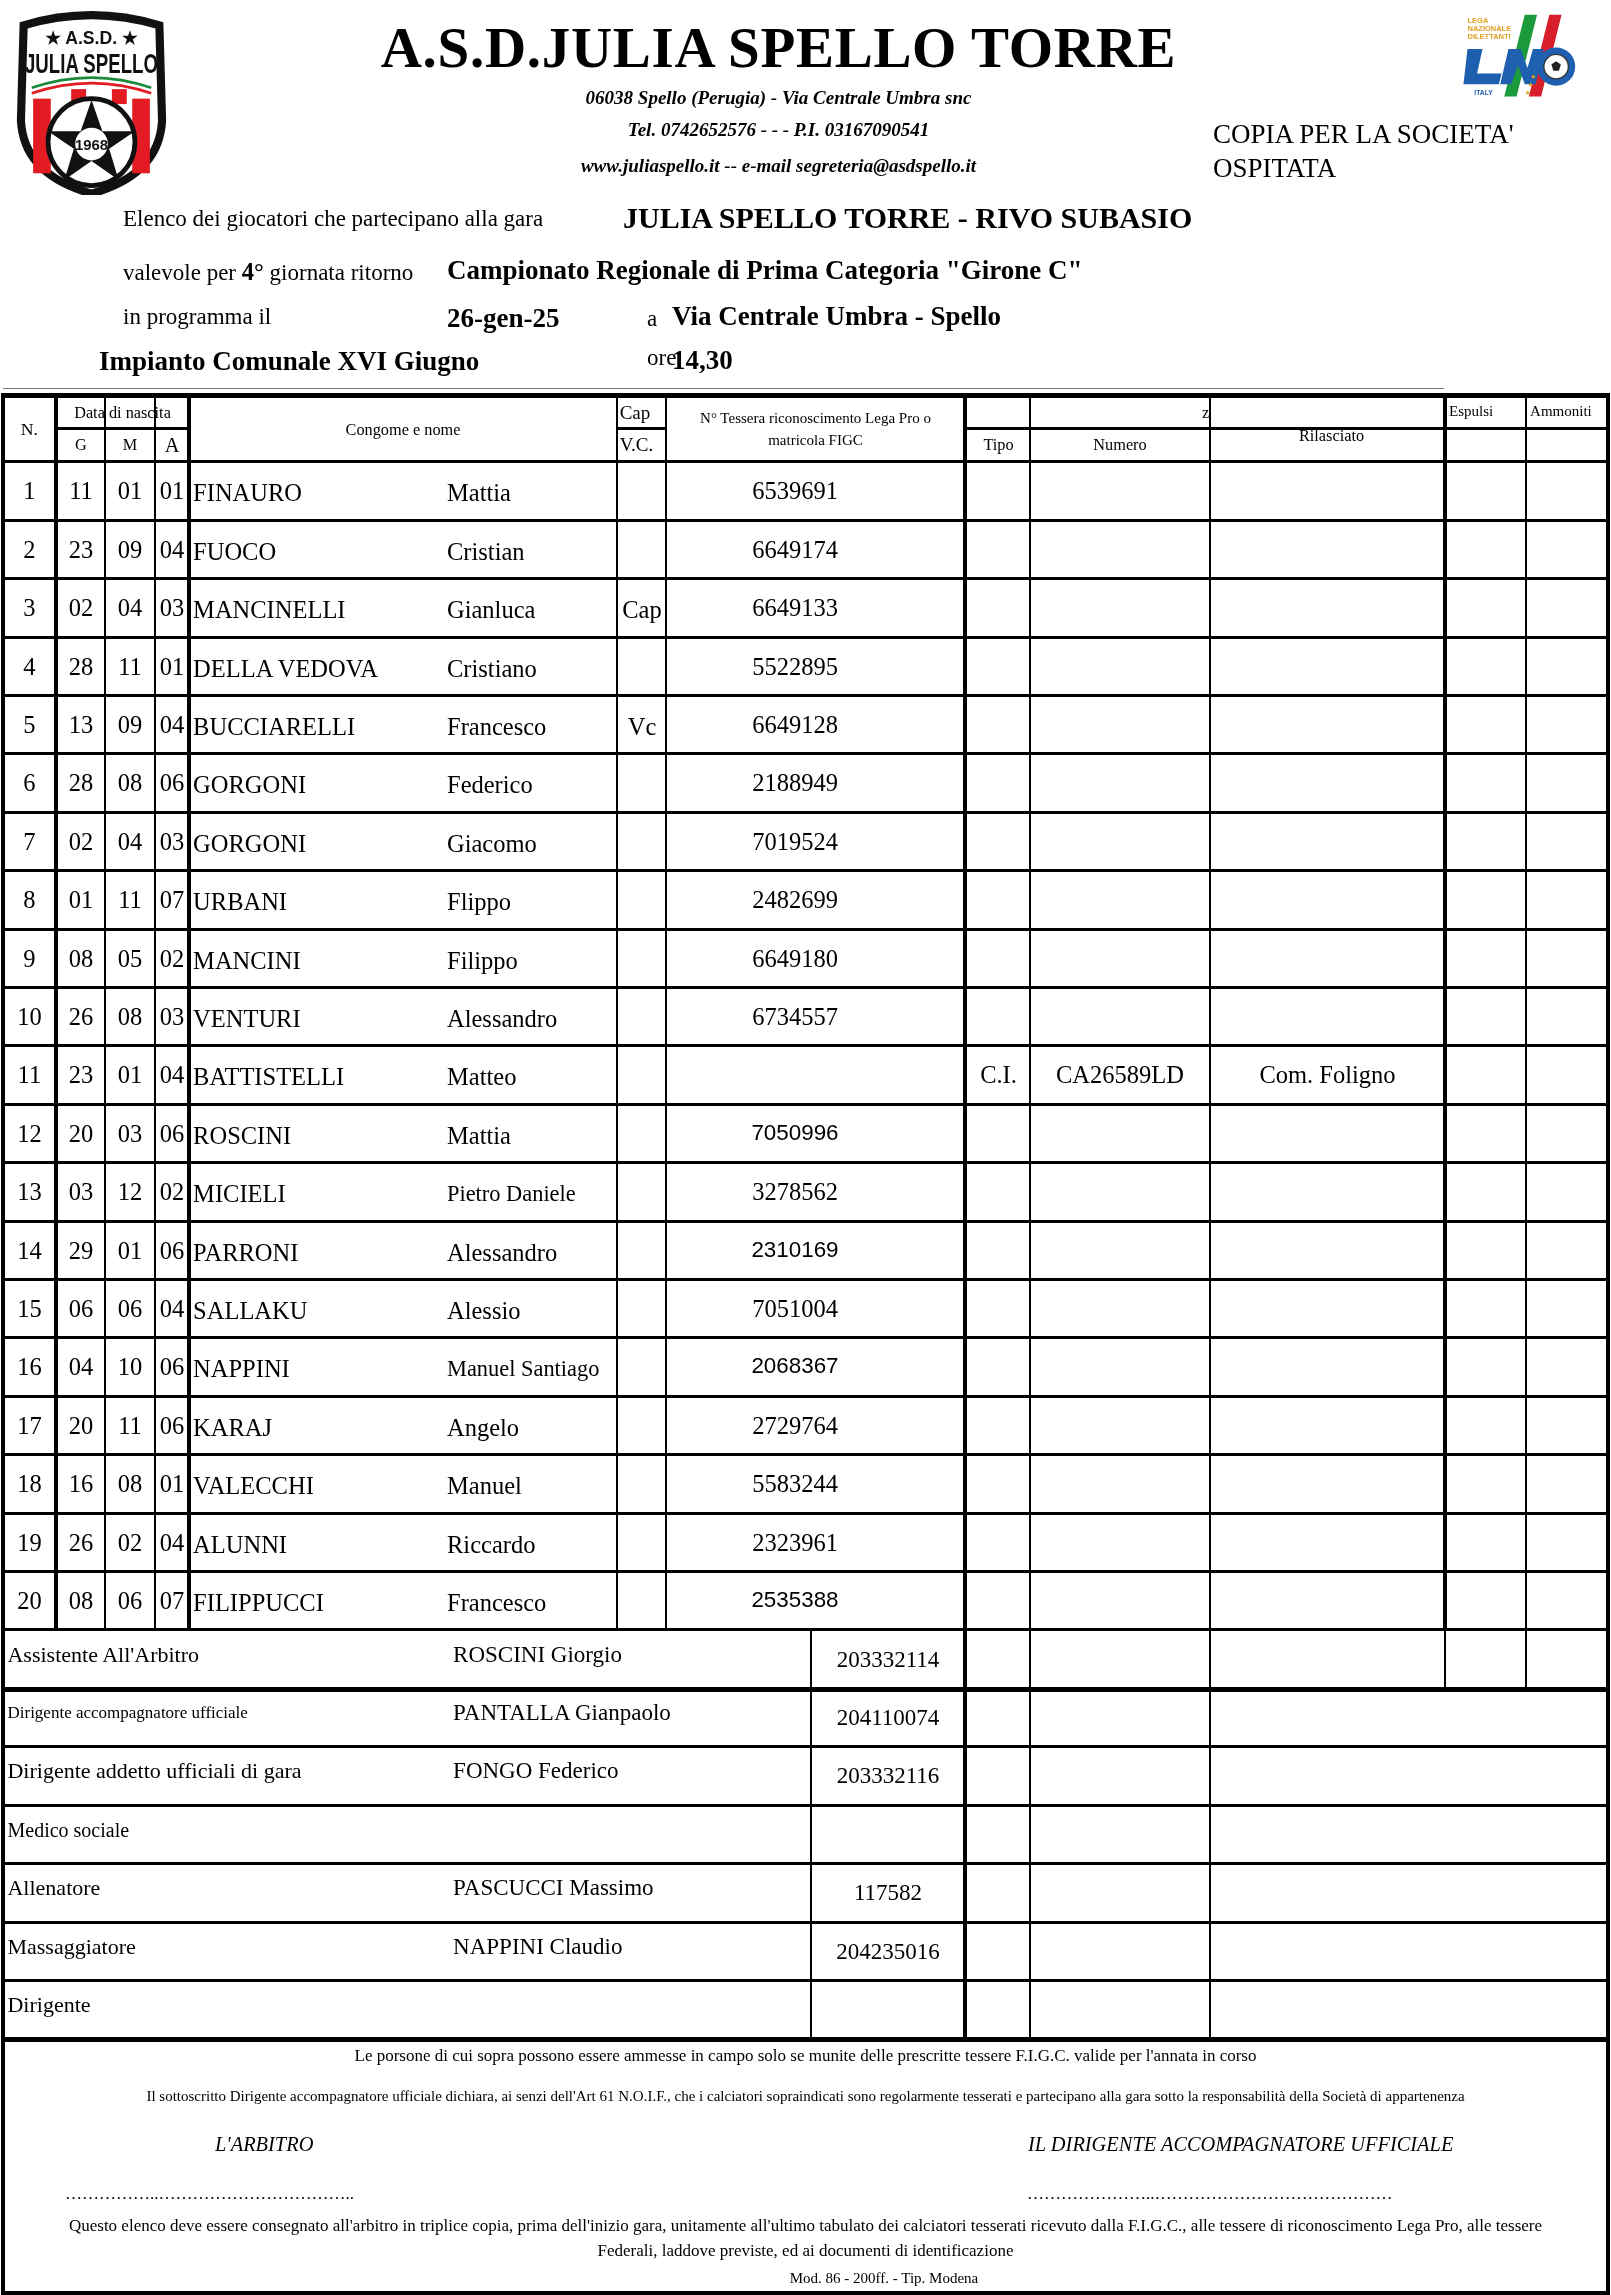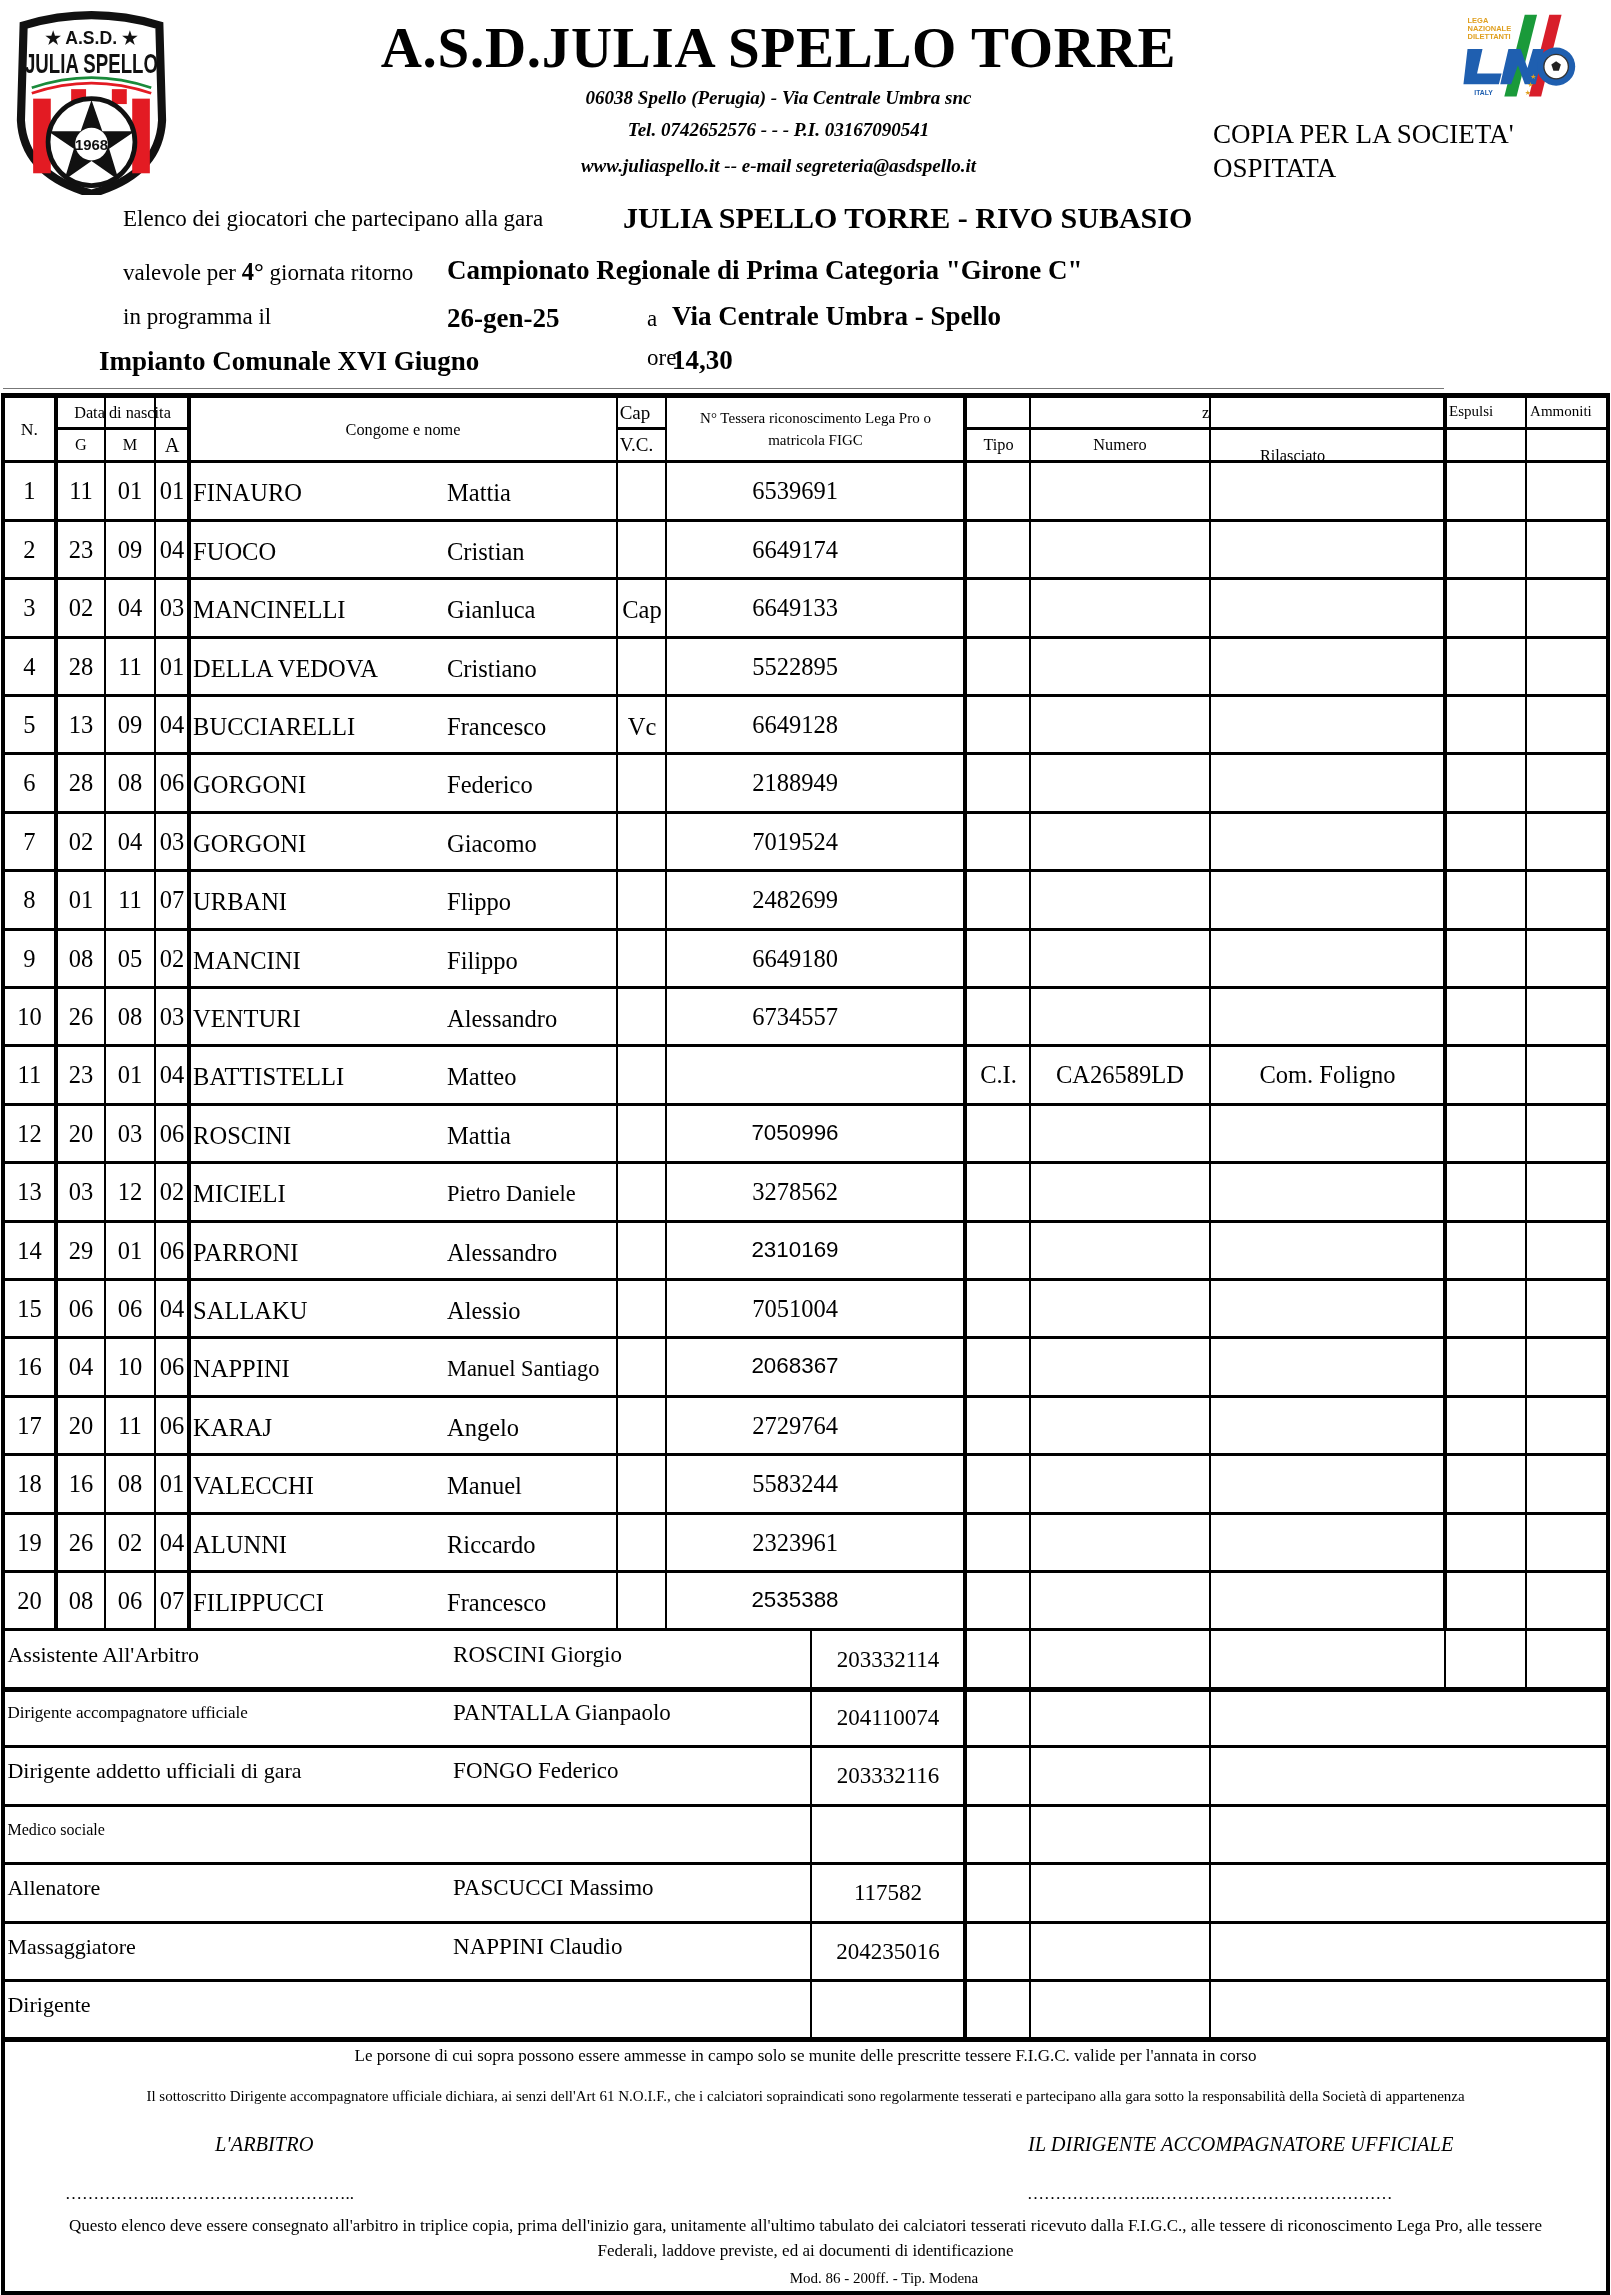--- a/index.html
+++ b/index.html
@@ -102,21 +102,21 @@
     <div class="cell c hdr" style="left: 56px; top: 428px; width: 50px; height: 34px;">G</div>
     <div class="cell c hdr" style="left: 105px; top: 428px; width: 50px; height: 34px;">M</div>
     <div class="cell c hdr" style="left: 155px; top: 428px; width: 34px; height: 34px; font-size: 20.4px;">A</div>
     <div class="cell c hdr" style="left: 189px; top: 396px; width: 428px; height: 67px;">Congome e nome</div>
     <div class="cell l hdr" style="left: 617px; top: 396px; width: 50px; height: 33px; font-size: 19px; padding-left: 2.7px;">Cap</div>
     <div class="cell l hdr" style="left: 617px; top: 428px; width: 50px; height: 34px; font-size: 19px; padding-left: 2.7px;">V.C.</div>
     <div class="cell c hdr" style="left: 666px; top: 396px; width: 299px; height: 67px; white-space: normal; padding: 0px 27px; line-height: 1.45; font-size: 15px;">N° Tessera riconoscimento Lega Pro o matricola FIGC</div>
     <div class="cell c hdr" style="left: 966px; top: 396px; width: 479px; height: 33px;">z</div>
     <div class="cell c hdr" style="left: 966px; top: 428px; width: 65px; height: 34px;">Tipo</div>
     <div class="cell c hdr" style="left: 1030px; top: 428px; width: 180px; height: 34px;">Numero</div>
-    <div class="cell c hdr" style="left: 1175px; top: 428px; width: 235px; height: 16px; margin-top: 20px;">Rilasciato</div>
+    <div class="cell c hdr" style="left: 1214px; top: 428px; width: 235px; height: 16px;">Rilasciato</div>
     <div class="cell l hdr" style="left: 1445px; top: 396px; width: 82px; height: 33px; font-size: 15px; align-items: flex-start; padding-top: 6.8px;">Espulsi</div>
     <div class="cell l hdr" style="left: 1526px; top: 396px; width: 82px; height: 33px; font-size: 15px; align-items: flex-start; padding-top: 6.8px;">Ammoniti</div>
     <div class="abs" style="left: 56px; top: 427px; width: 133px; height: 2.7px; background: rgb(0, 0, 0);"></div>
     <div class="abs" style="left: 617px; top: 427px; width: 50px; height: 2.7px; background: rgb(0, 0, 0);"></div>
     <div class="abs" style="left: 966px; top: 427px; width: 643px; height: 2.7px; background: rgb(0, 0, 0);"></div>
     <div class="abs" style="left: 3.4px; top: 460px; width: 1605px; height: 3.4px; background: rgb(0, 0, 0);"></div>
     <div class="abs" style="left: 3.4px; top: 462px; width: 1605px; height: 58px;"></div>
     <div class="cell c row-txt" style="left: 3.4px; top: 462px; width: 52px; height: 58px;">1</div>
     <div class="cell c row-txt" style="left: 56px; top: 462px; width: 50px; height: 58px;">11</div>
     <div class="cell c row-txt" style="left: 105px; top: 462px; width: 50px; height: 58px;">01</div>
@@ -445,21 +445,21 @@
     <div class="abs" style="left: 3.4px; top: 1745px; width: 1605px; height: 3.4px; background: rgb(0, 0, 0);"></div>
     <div class="abs" style="left: 3.4px; top: 1747px; width: 1605px; height: 58px;"></div>
     <div class="cell l" style="left: 3.4px; top: 1747px; width: 445px; height: 58px; font-size: 22px; padding-bottom: 9.5px;">Dirigente addetto ufficiali di gara</div>
     <div class="cell l" style="left: 449px; top: 1747px; width: 362px; height: 58px; font-size: 23px; padding-bottom: 11px;">FONGO Federico</div>
     <div class="cell c" style="left: 811px; top: 1747px; width: 154px; height: 58px; font-size: 23px;">203332116</div>
     <div class="cell c" style="left: 966px; top: 1747px; width: 65px; height: 58px;"></div>
     <div class="cell c" style="left: 1030px; top: 1747px; width: 180px; height: 58px;"></div>
     <div class="cell c" style="left: 1210px; top: 1747px; width: 398px; height: 58px;"></div>
     <div class="abs" style="left: 3.4px; top: 1804px; width: 1605px; height: 3.4px; background: rgb(0, 0, 0);"></div>
     <div class="abs" style="left: 3.4px; top: 1806px; width: 1605px; height: 58px;"></div>
-    <div class="cell l" style="left: 3.4px; top: 1806px; width: 445px; height: 58px; font-size: 16px; padding-bottom: 9.5px;">Medico sociale</div>
+    <div class="cell l" style="left: 3.4px; top: 1806px; width: 445px; height: 58px; font-size: 20px; padding-bottom: 9.5px;">Medico sociale</div>
     <div class="cell l" style="left: 449px; top: 1806px; width: 362px; height: 58px; font-size: 23px; padding-bottom: 11px;"></div>
     <div class="cell c" style="left: 811px; top: 1806px; width: 154px; height: 58px; font-size: 23px;"></div>
     <div class="cell c" style="left: 966px; top: 1806px; width: 65px; height: 58px;"></div>
     <div class="cell c" style="left: 1030px; top: 1806px; width: 180px; height: 58px;"></div>
     <div class="cell c" style="left: 1210px; top: 1806px; width: 398px; height: 58px;"></div>
     <div class="abs" style="left: 3.4px; top: 1862px; width: 1605px; height: 3.4px; background: rgb(0, 0, 0);"></div>
     <div class="abs" style="left: 3.4px; top: 1864px; width: 1605px; height: 58px;"></div>
     <div class="cell l" style="left: 3.4px; top: 1864px; width: 445px; height: 58px; font-size: 22px; padding-bottom: 9.5px;">Allenatore</div>
     <div class="cell l" style="left: 449px; top: 1864px; width: 362px; height: 58px; font-size: 23px; padding-bottom: 11px;">PASCUCCI Massimo</div>
     <div class="cell c" style="left: 811px; top: 1864px; width: 154px; height: 58px; font-size: 23px;">117582</div>

